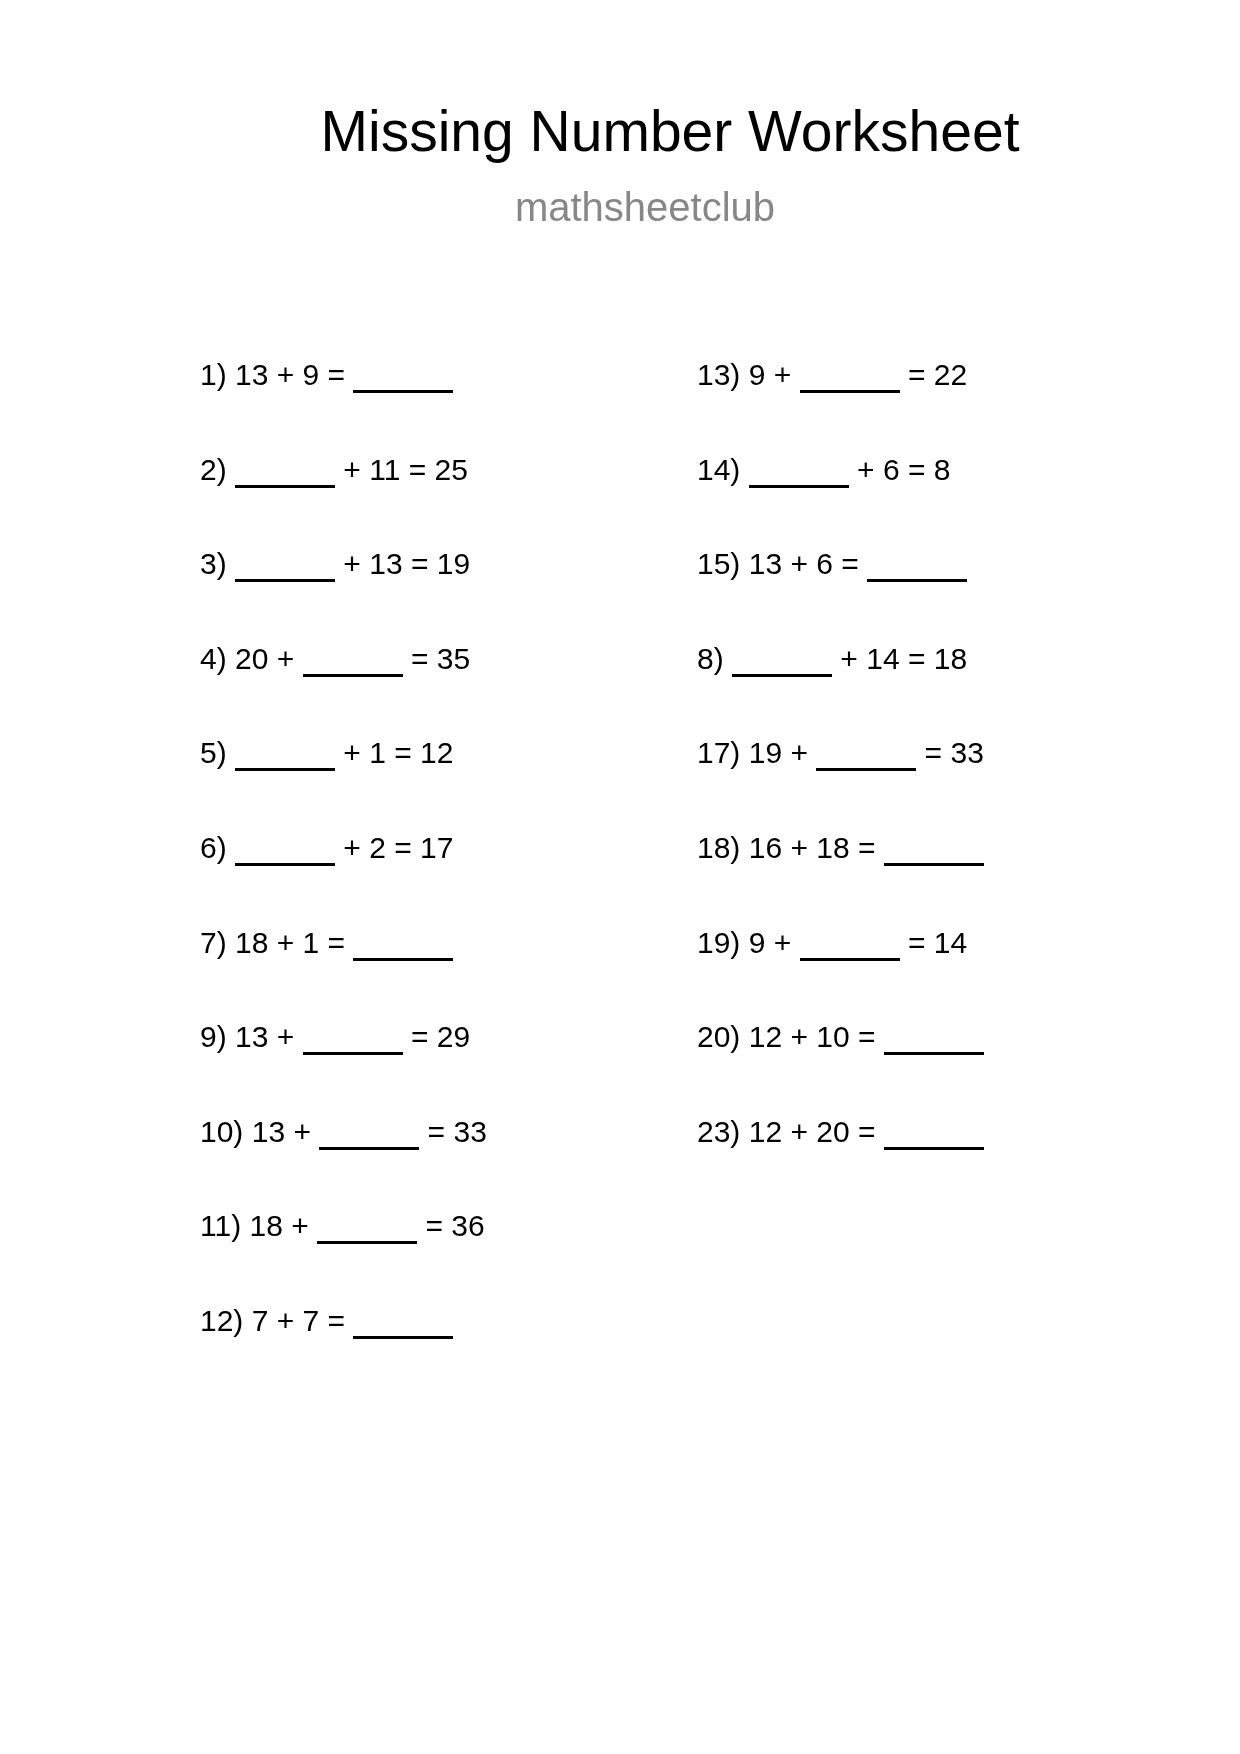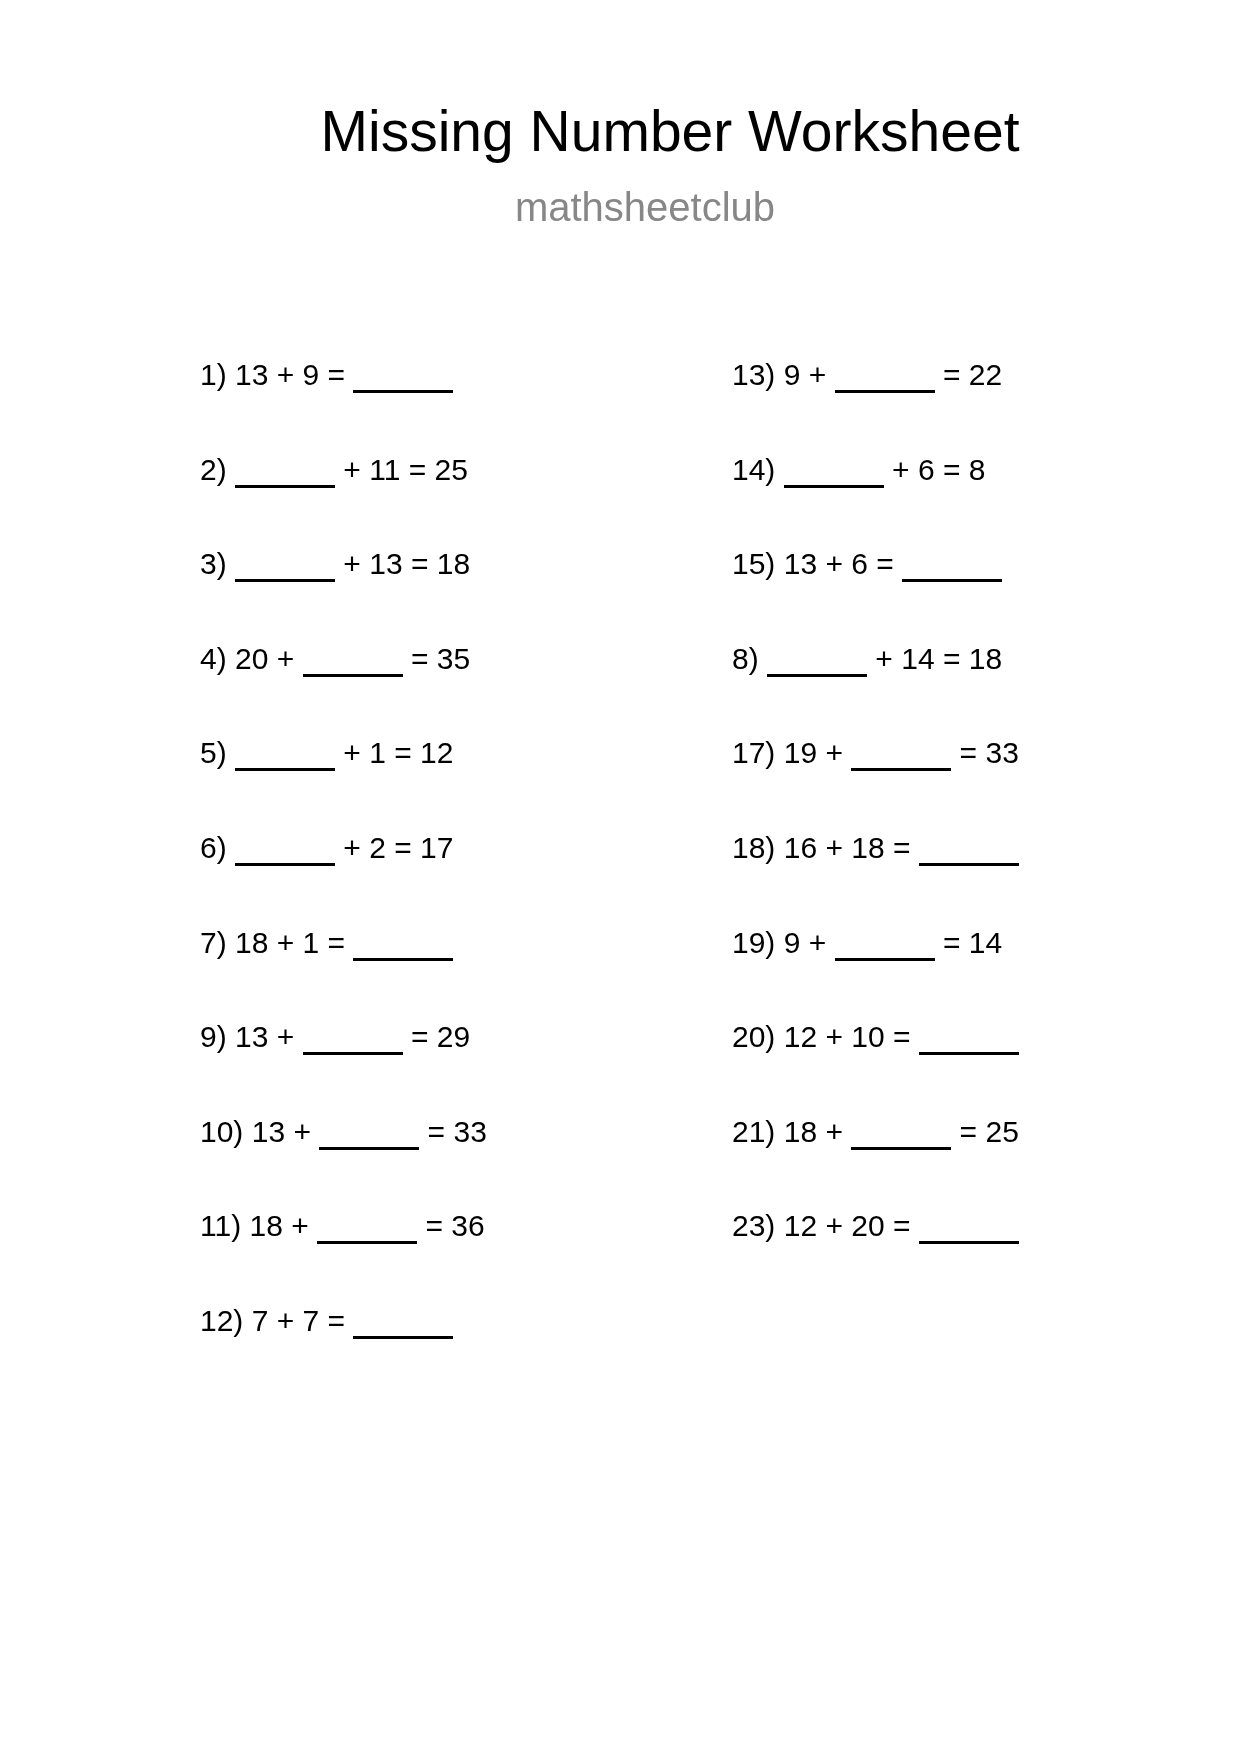--- a/index.html
+++ b/index.html
@@ -34,21 +34,21 @@
       text-align: center;
       font-size: 40px;
       line-height: 50px;
       color: #878787;
     }
     .col {
       position: absolute;
       top: 345px;
     }
     .col.left { left: 200px; }
-    .col.right { left: 732px; }
+    .col.right { left: 697px; }
     .problem {
       height: 94.6px;
       font-size: 30px;
       line-height: 60px;
       white-space: pre;
     }
     .blank {
       display: inline-block;
       width: 100px;
       height: 44px;
@@ -59,35 +59,34 @@
   </style>
 </head>
 <body>
 
 <h1 class="title">Missing Number Worksheet</h1>
 <div class="subtitle">mathsheetclub</div>
 
 <div class="col left">
   <div class="problem"><span>1)</span> <span>13 + 9 = </span><span class="blank"></span><span></span></div>
   <div class="problem"><span>2)</span> <span></span><span class="blank"></span><span> + 11 = 25</span></div>
-  <div class="problem"><span>3)</span> <span></span><span class="blank"></span><span> + 13 = 18</span></div>
+  <div class="problem"><span>3)</span> <span></span><span class="blank"></span><span> + 13 = 19</span></div>
   <div class="problem"><span>4)</span> <span>20 + </span><span class="blank"></span><span> = 35</span></div>
   <div class="problem"><span>5)</span> <span></span><span class="blank"></span><span> + 1 = 12</span></div>
   <div class="problem"><span>6)</span> <span></span><span class="blank"></span><span> + 2 = 17</span></div>
   <div class="problem"><span>7)</span> <span>18 + 1 = </span><span class="blank"></span><span></span></div>
   <div class="problem"><span>9)</span> <span>13 + </span><span class="blank"></span><span> = 29</span></div>
   <div class="problem"><span>10)</span> <span>13 + </span><span class="blank"></span><span> = 33</span></div>
   <div class="problem"><span>11)</span> <span>18 + </span><span class="blank"></span><span> = 36</span></div>
   <div class="problem"><span>12)</span> <span>7 + 7 = </span><span class="blank"></span><span></span></div>
 </div>
 
 <div class="col right">
   <div class="problem"><span>13)</span> <span>9 + </span><span class="blank"></span><span> = 22</span></div>
   <div class="problem"><span>14)</span> <span></span><span class="blank"></span><span> + 6 = 8</span></div>
   <div class="problem"><span>15)</span> <span>13 + 6 = </span><span class="blank"></span><span></span></div>
   <div class="problem"><span>8)</span> <span></span><span class="blank"></span><span> + 14 = 18</span></div>
   <div class="problem"><span>17)</span> <span>19 + </span><span class="blank"></span><span> = 33</span></div>
   <div class="problem"><span>18)</span> <span>16 + 18 = </span><span class="blank"></span><span></span></div>
   <div class="problem"><span>19)</span> <span>9 + </span><span class="blank"></span><span> = 14</span></div>
   <div class="problem"><span>20)</span> <span>12 + 10 = </span><span class="blank"></span><span></span></div>
-  <div class="problem"><span>21)</span> <span>18 + </span><span class="blank"></span><span> = 25</span></div>
   <div class="problem"><span>23)</span> <span>12 + 20 = </span><span class="blank"></span><span></span></div>
 </div>
 
 </body></html>

